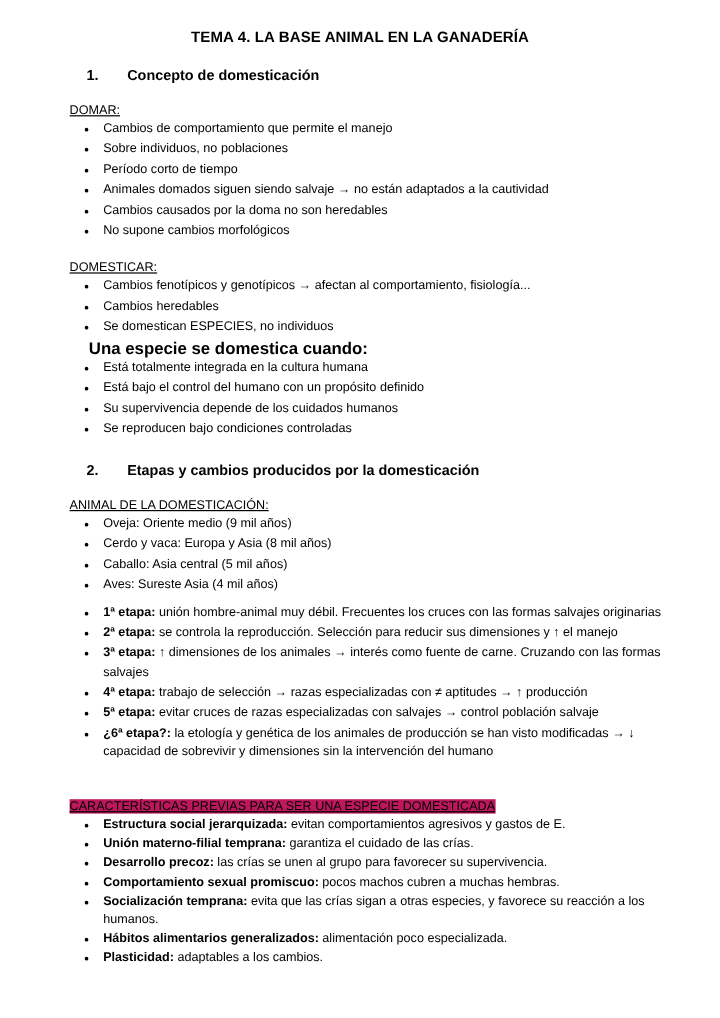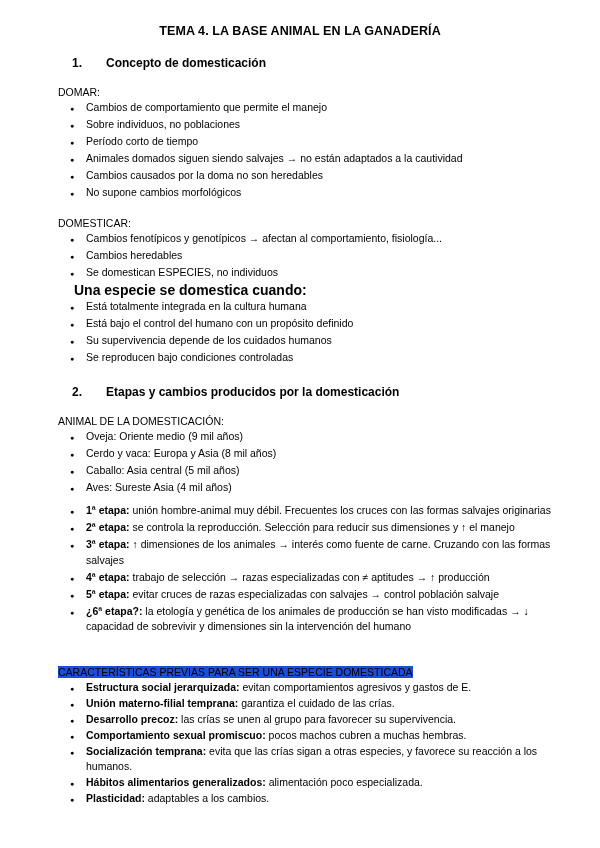--- a/index.html
+++ b/index.html
@@ -35,20 +35,21 @@
     padding-left: 26px;
     text-indent: 0;
   }
   .section-head .num {
     display: inline-block;
     width: 34px;
     font-weight: bold;
   }
   .sub-underline {
     font-size: 10.5px;
+    text-decoration: underline;
     margin: 16px 0 2px 0;
     padding-left: 12px;
   }
   .plain-line {
     font-size: 14px;
     margin: 0 0 1px 0;
     padding-left: 28px;
     font-weight: bold;
   }
   ul.bul {
@@ -72,42 +73,42 @@
     line-height: 17px;
   }
   ul.bul.tight > li {
     margin-bottom: 0.5px;
   }
   .gap-s { height: 6px; }
   .gap-m { height: 13px; }
   .gap-l { height: 17px; }
   b { font-weight: bold; }
   .hl {
-    background: #1d4ed8;
+    background: #be185d;
   }
 </style>
 </head>
 <body>
 
 <div class="page">
 
   <h1 class="doc-title">TEMA 4. LA BASE ANIMAL EN LA GANADERÍA</h1>
 
   
   <div class="section-head">
     <span class="num">1.</span><span>Concepto de domesticación</span>
   </div>
 
   <div class="sub-underline">DOMAR:</div>
 
   <ul class="bul">
     <li>Cambios de comportamiento que permite el manejo</li>
     <li>Sobre individuos, no poblaciones</li>
     <li>Período corto de tiempo</li>
-    <li>Animales domados siguen siendo salvajes → no están adaptados a la cautividad</li>
+    <li>Animales domados siguen siendo salvaje → no están adaptados a la cautividad</li>
     <li>Cambios causados por la doma no son heredables</li>
     <li>No supone cambios morfológicos</li>
   </ul>
 
   <div class="sub-underline">DOMESTICAR:</div>
 
   <ul class="bul">
     <li>Cambios fenotípicos y genotípicos → afectan al comportamiento, fisiología...</li>
     <li>Cambios heredables</li>
     <li>Se domestican ESPECIES, no individuos</li>

